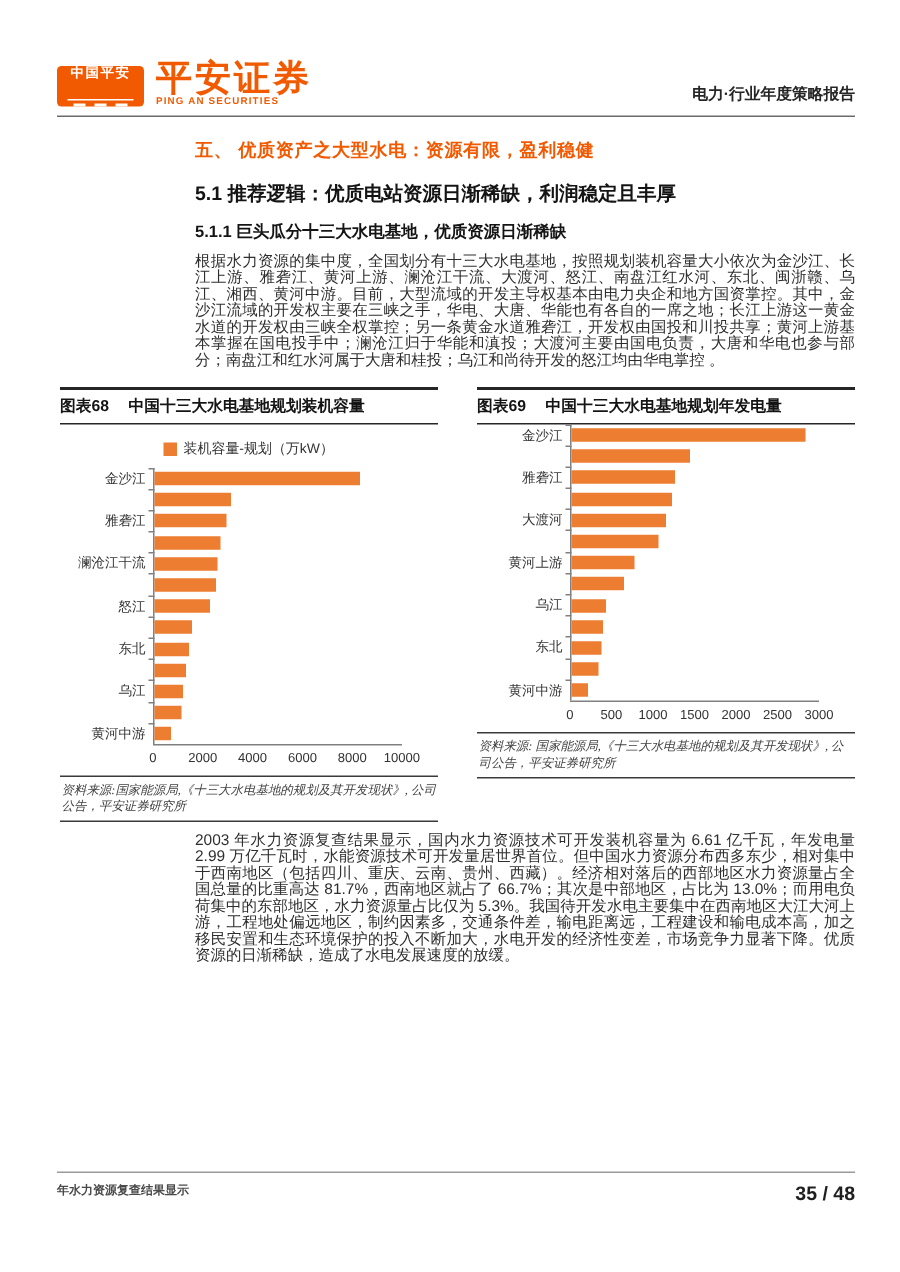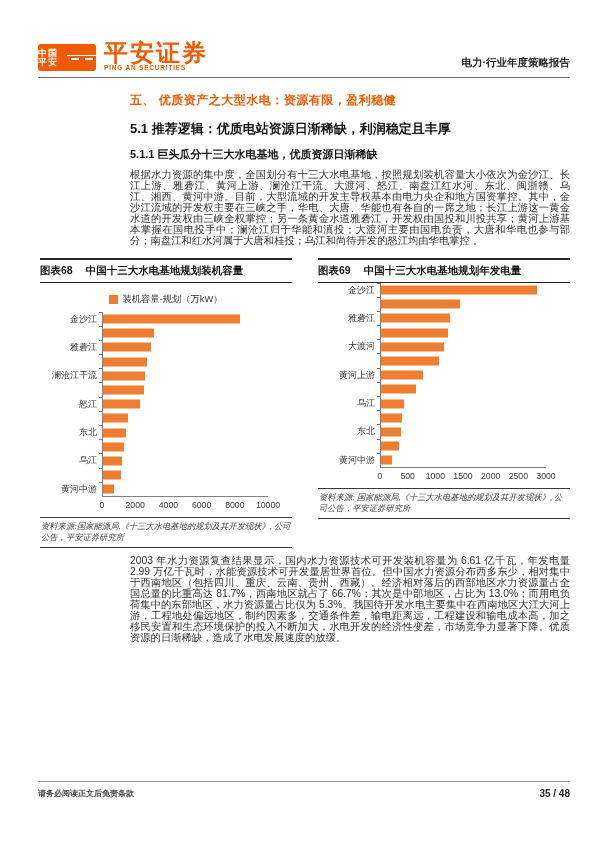--- a/index.html
+++ b/index.html
@@ -18,21 +18,21 @@
     margin:0 auto;
     overflow:hidden;
     color:#2b2b2b;
   }
   
   .hdr{padding:44px 30px 0 38px;}
   .hdr-row{display:flex;justify-content:space-between;align-items:center;}
   .logo{display:flex;align-items:center;gap:8px;}
   .badge{
     width:58px;height:27px;border-radius:3px;background:var(--orange);
-    display:flex;flex-direction:row;align-items:center;justify-content:flex-end;gap:2px;
+    display:flex;flex-direction:column;align-items:center;justify-content:space-between;gap:2px;
   }
   .badge-cn{color:#fff;font-size:9px;font-weight:bold;letter-spacing:1px;line-height:9px;}
   .badge-sub{width:44px;height:5px;
     background:
       linear-gradient(#fff,#fff) 0 0/44px 1px no-repeat,
       linear-gradient(#fff,#fff) 4px 3px/8px 2px no-repeat,
       linear-gradient(#fff,#fff) 18px 3px/8px 2px no-repeat,
       linear-gradient(#fff,#fff) 32px 3px/8px 2px no-repeat;}
   .brand-cn{font-size:24px;font-weight:bold;color:var(--orange);letter-spacing:2px;line-height:18px;}
   .brand-en{font-size:6.5px;font-weight:bold;color:var(--orange);letter-spacing:.8px;margin-top:2px;}
@@ -69,21 +69,21 @@
     font-size:8.3px;font-style:italic;line-height:11px;color:#3f3f3f;
     padding:3px 1px 4px;font-family:Liberation Serif, serif;
   }
   
   .footer{
     position:absolute;left:38px;right:30px;top:781px;
     border-top:1px solid #9a9a9a;padding-top:6px;
     display:flex;justify-content:space-between;align-items:flex-start;
   }
   .disclaimer{font-size:8px;color:#4a4a4a;font-weight:bold;}
-  .page-num{font-size:10px;color:#1f1f1f;font-weight:bold;}
+  .page-num{font-size:13px;color:#1f1f1f;font-weight:bold;}
 </style>
 </head>
 <body>
 
 <div class="page">
 
   <div class="hdr">
     <div class="hdr-row">
       <div class="logo">
         <div class="badge">
@@ -308,17 +308,17 @@
         </div>
         <figcaption class="source">资料来源: 国家能源局,《十三大水电基地的规划及其开发现状》, 公司公告，平安证券研究所</figcaption>
       </figure>
 
     </div>
 
     <p class="body-p">2003 年水力资源复查结果显示，国内水力资源技术可开发装机容量为 6.61 亿千瓦，年发电量 2.99 万亿千瓦时，水能资源技术可开发量居世界首位。但中国水力资源分布西多东少，相对集中于西南地区（包括四川、重庆、云南、贵州、西藏）。经济相对落后的西部地区水力资源量占全国总量的比重高达 81.7%，西南地区就占了 66.7%；其次是中部地区，占比为 13.0%；而用电负荷集中的东部地区，水力资源量占比仅为 5.3%。我国待开发水电主要集中在西南地区大江大河上游，工程地处偏远地区，制约因素多，交通条件差，输电距离远，工程建设和输电成本高，加之移民安置和生态环境保护的投入不断加大，水电开发的经济性变差，市场竞争力显著下降。优质资源的日渐稀缺，造成了水电发展速度的放缓。</p>
   </div>
 
   <div class="footer">
-    <span class="disclaimer">请务必阅读正文后免责条款</span>
+    <span class="disclaimer">年水力资源复查结果显示</span>
     <span class="page-num">35 / 48</span>
   </div>
 
 </div>
 
 </body></html>

